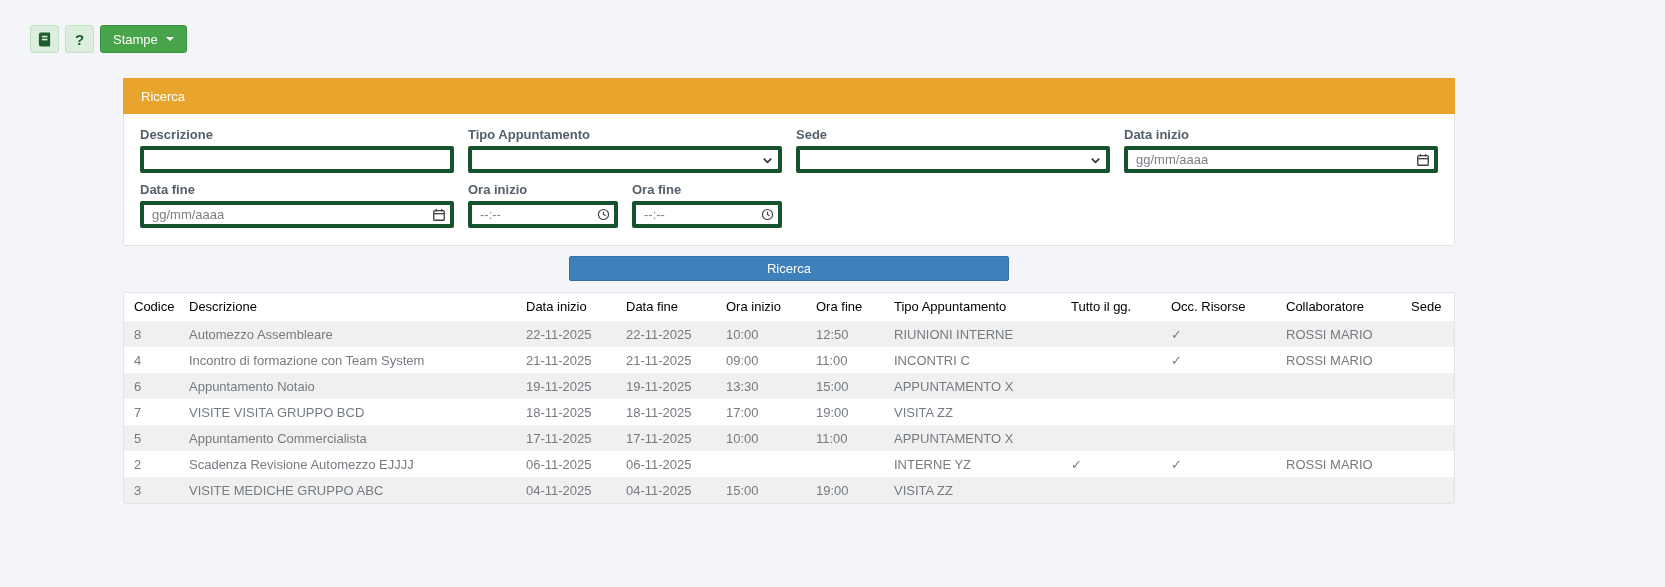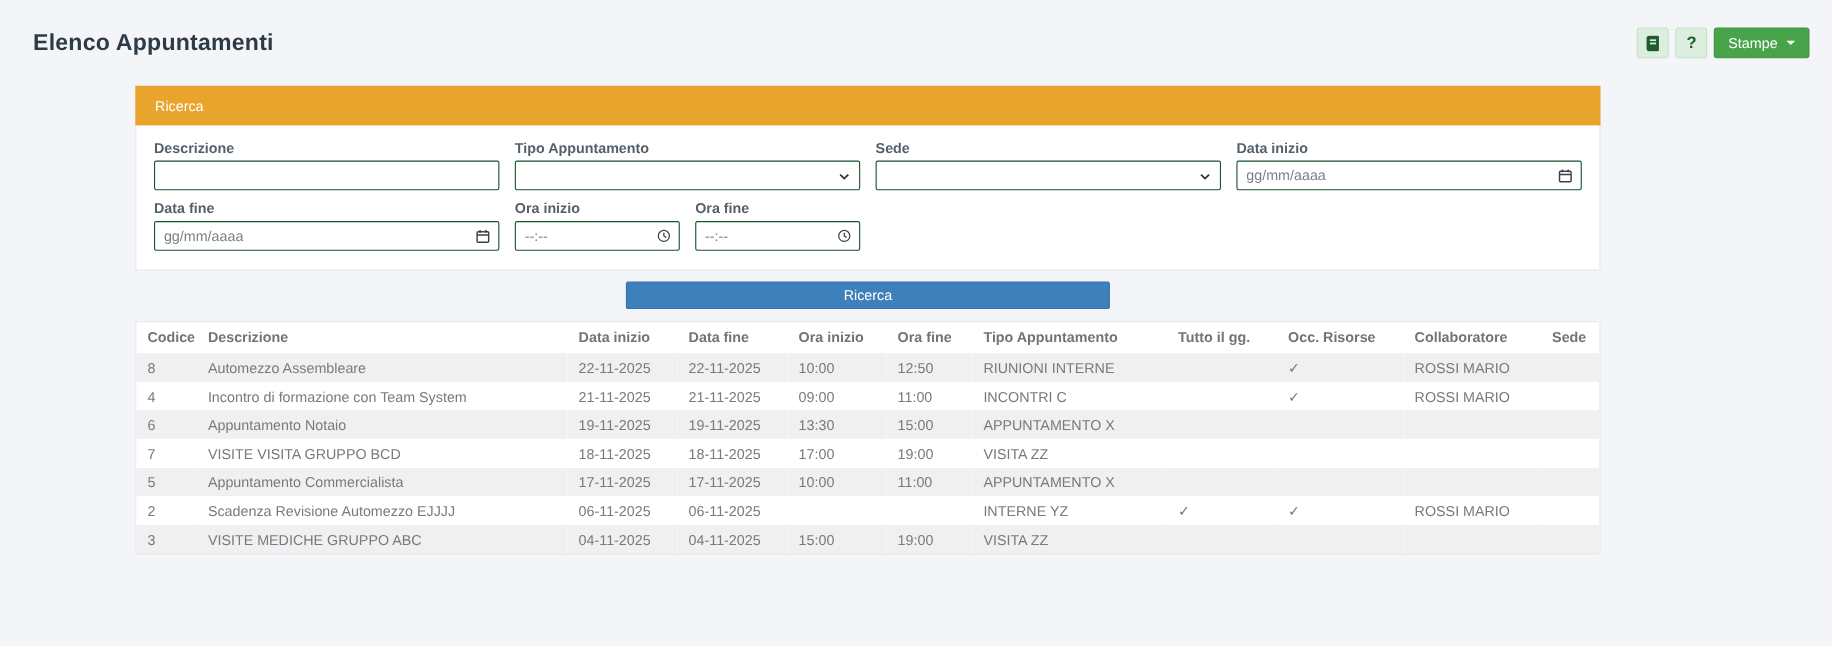--- a/index.html
+++ b/index.html
@@ -34,21 +34,21 @@
   }
   .count-badge {
     background:#8d959c; color:#fff; border-radius:50%; min-width:18px; height:18px;
     font-size:11px; display:inline-flex; align-items:center; justify-content:center; margin-left:9px;
   }
   
   .form-body { padding:13px 16px 17px; }
   .form-grid { display:grid; grid-template-columns:repeat(4,1fr); column-gap:14px; row-gap:9px; }
   .field-label { display:block; font-size:13px; font-weight:bold; color:#55606b; margin-bottom:4px; }
   .control {
-    height:27px; width:100%; border:1px solid #14532d; border-radius:2px; background:#fff;
+    height:27px; width:100%; border:4px solid #14532d; border-radius:2px; background:#fff;
     font-size:13px; color:#333; padding:0 26px 0 8px; font-family:"Liberation Sans", sans-serif;
   }
   .control::placeholder { color:#7a8086; }
   .input-wrap { position:relative; }
   .input-icon { position:absolute; right:8px; top:7px; pointer-events:auto; cursor:pointer; line-height:0; }
   select.control { appearance:none; -webkit-appearance:none; }
   .select-chevron { position:absolute; right:9px; top:9px; pointer-events:none; line-height:0; }
   .socio-row { display:flex; align-items:center; }
   .socio-group { display:flex; flex:1; }
   .socio-prefix {
@@ -70,32 +70,31 @@
   
   .search-btn {
     display:block; width:440px; height:25px; margin:10px auto 11px;
     background:#3e81ba; border:1px solid #3371a6; border-radius:2px;
     color:#fff; font-size:13px; text-align:center; cursor:pointer; padding:0;
     font-family:"Liberation Sans", sans-serif;
   }
   
   table { width:100%; border-collapse:collapse; table-layout:fixed; font-size:13px; }
   th {
-    text-align:left; color:#737373; font-weight:bold; padding:6px 4px 7px 10px;
+    text-align:left; color:#000000; font-weight:normal; padding:6px 4px 7px 10px;
     white-space:nowrap; overflow:hidden; cursor:pointer;
   }
   td { color:#747b81; padding:5px 4px 5px 10px; white-space:nowrap; overflow:hidden; height:26px; }
   tbody tr:nth-child(odd) { background:#f0f0f0; }
   tbody tr:nth-child(even) { background:#fff; }
 </style>
 </head>
 <body>
 
 <div class="topbar">
-  <h1 class="page-title">Elenco Appuntamenti</h1>
   <div class="topbar-actions">
     <button class="btn-icon" title="">
       <span style="line-height:0;">
         <svg width="15" height="15" viewBox="0 0 16 16">
           <path d="M4.5 0.5h8.5a1 1 0 0 1 1 1v13a1 1 0 0 1-1 1H4.5A2.5 2.5 0 0 1 2 13V3A2.5 2.5 0 0 1 4.5 0.5z" fill="#1d5d2b"></path>
           <rect x="5.2" y="4" width="6" height="1.7" fill="#dceedd"></rect>
           <rect x="5.2" y="7.2" width="6" height="1.7" fill="#dceedd"></rect>
         </svg>
       </span>
     </button>

